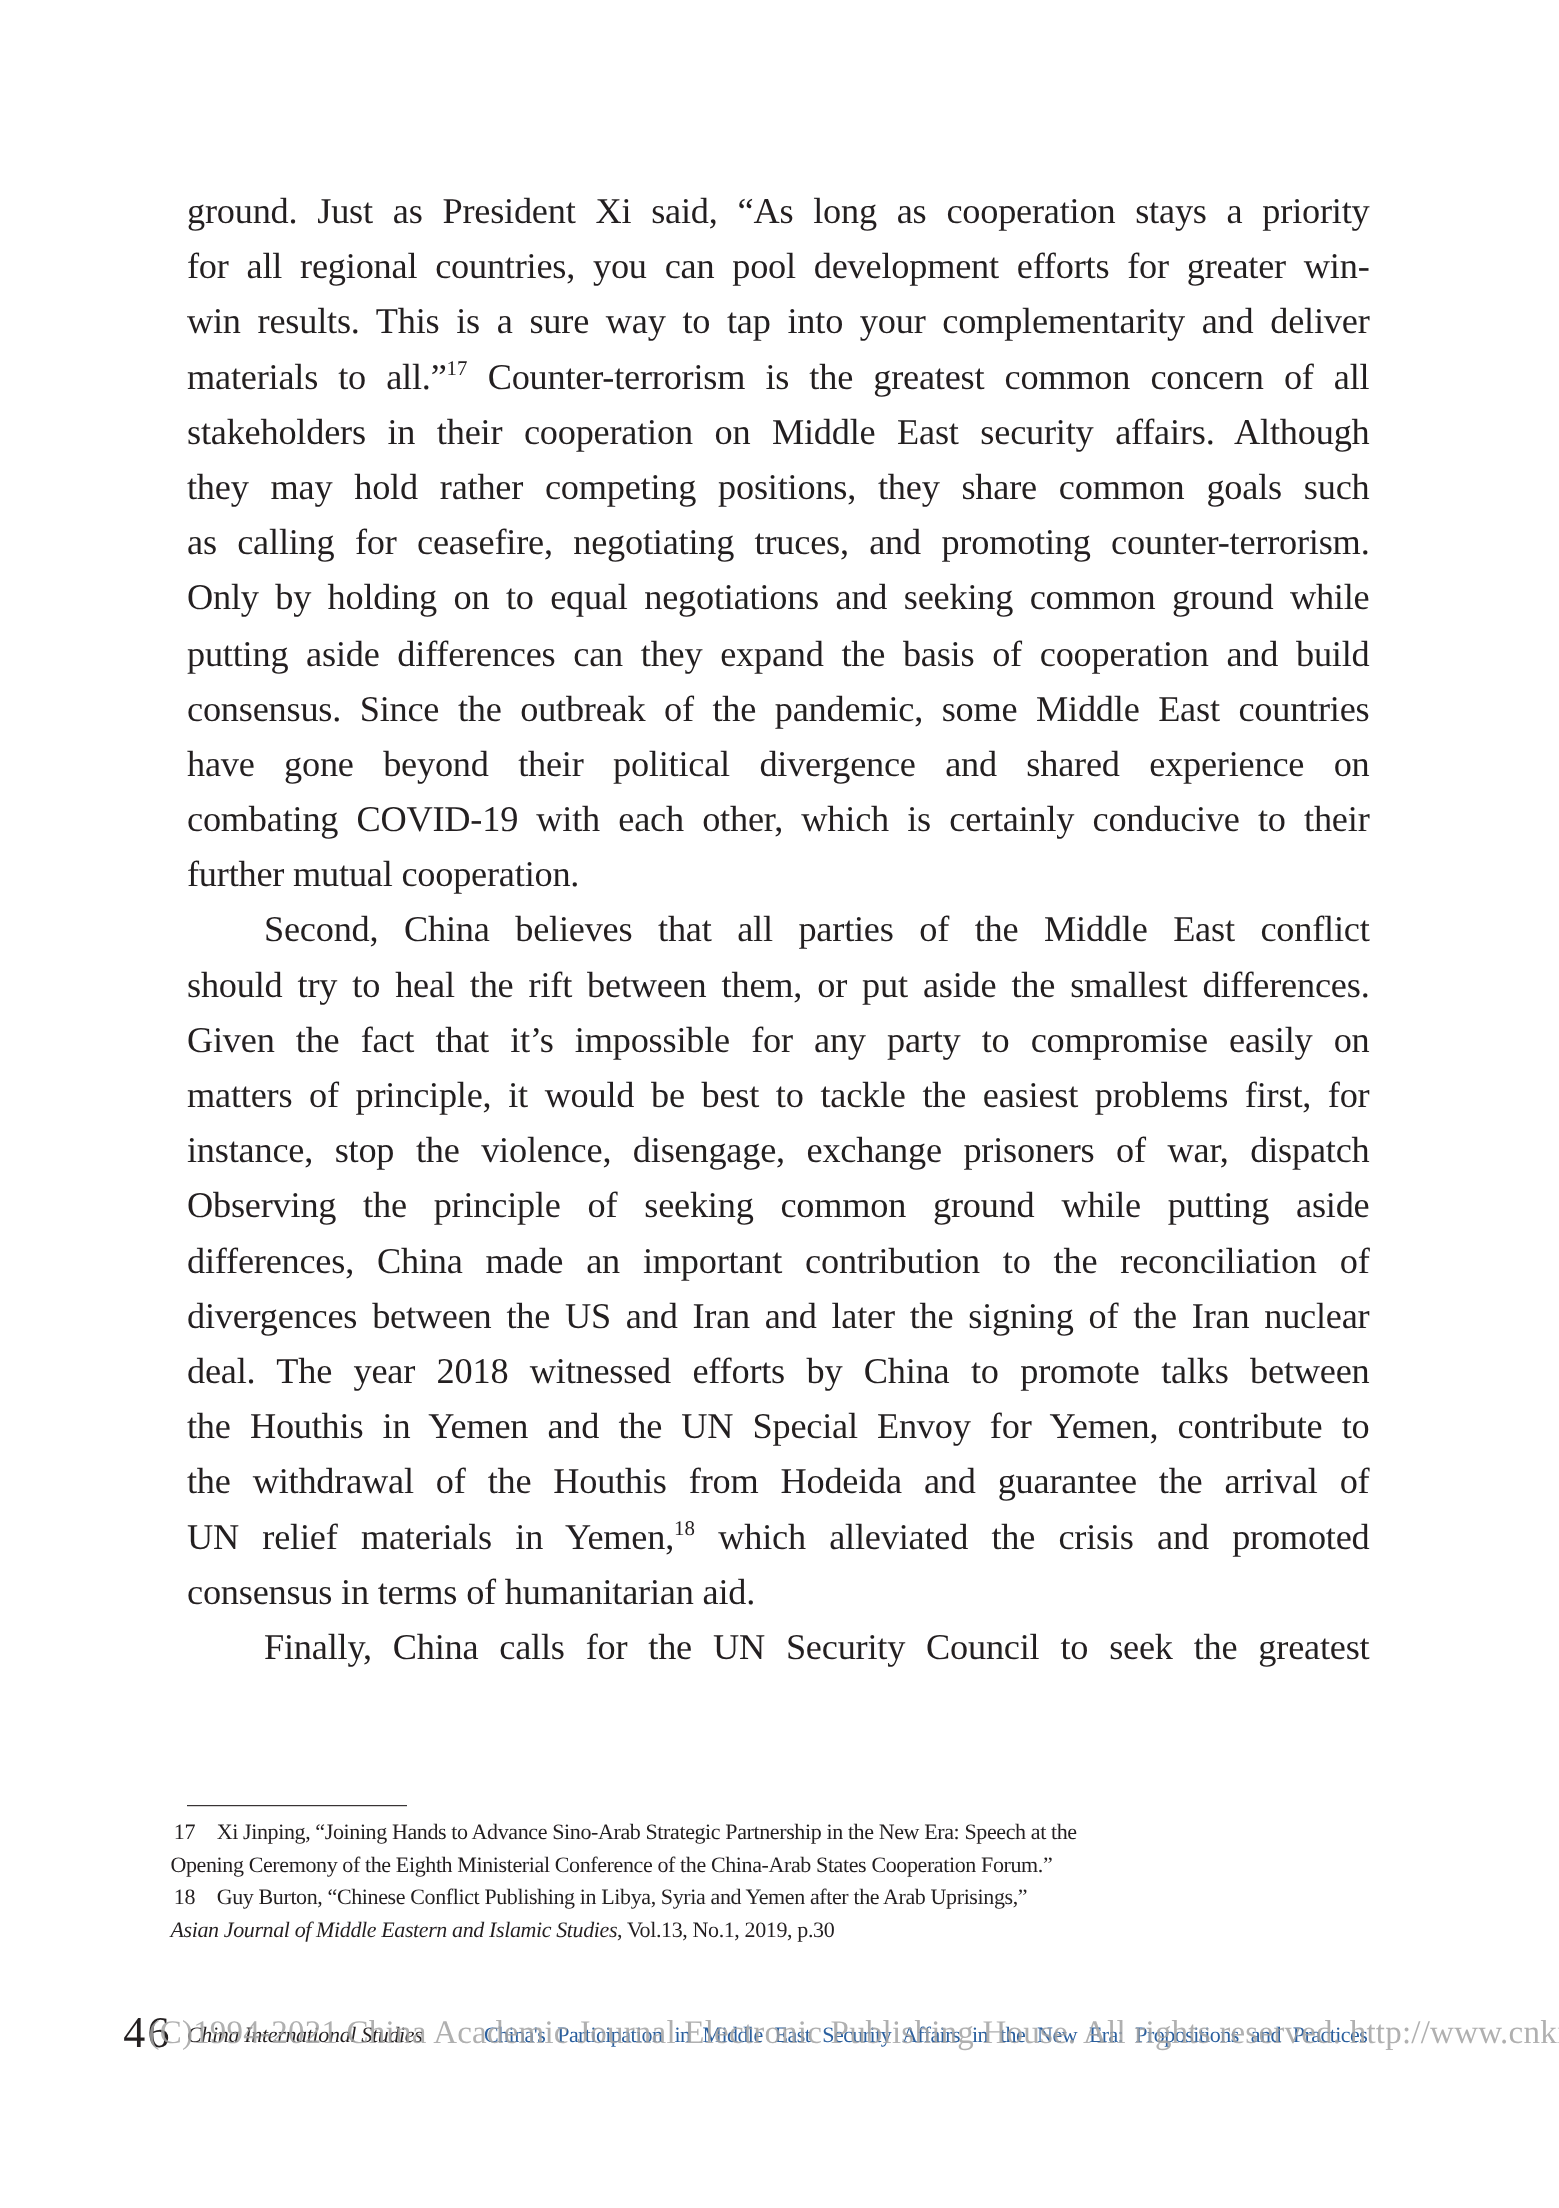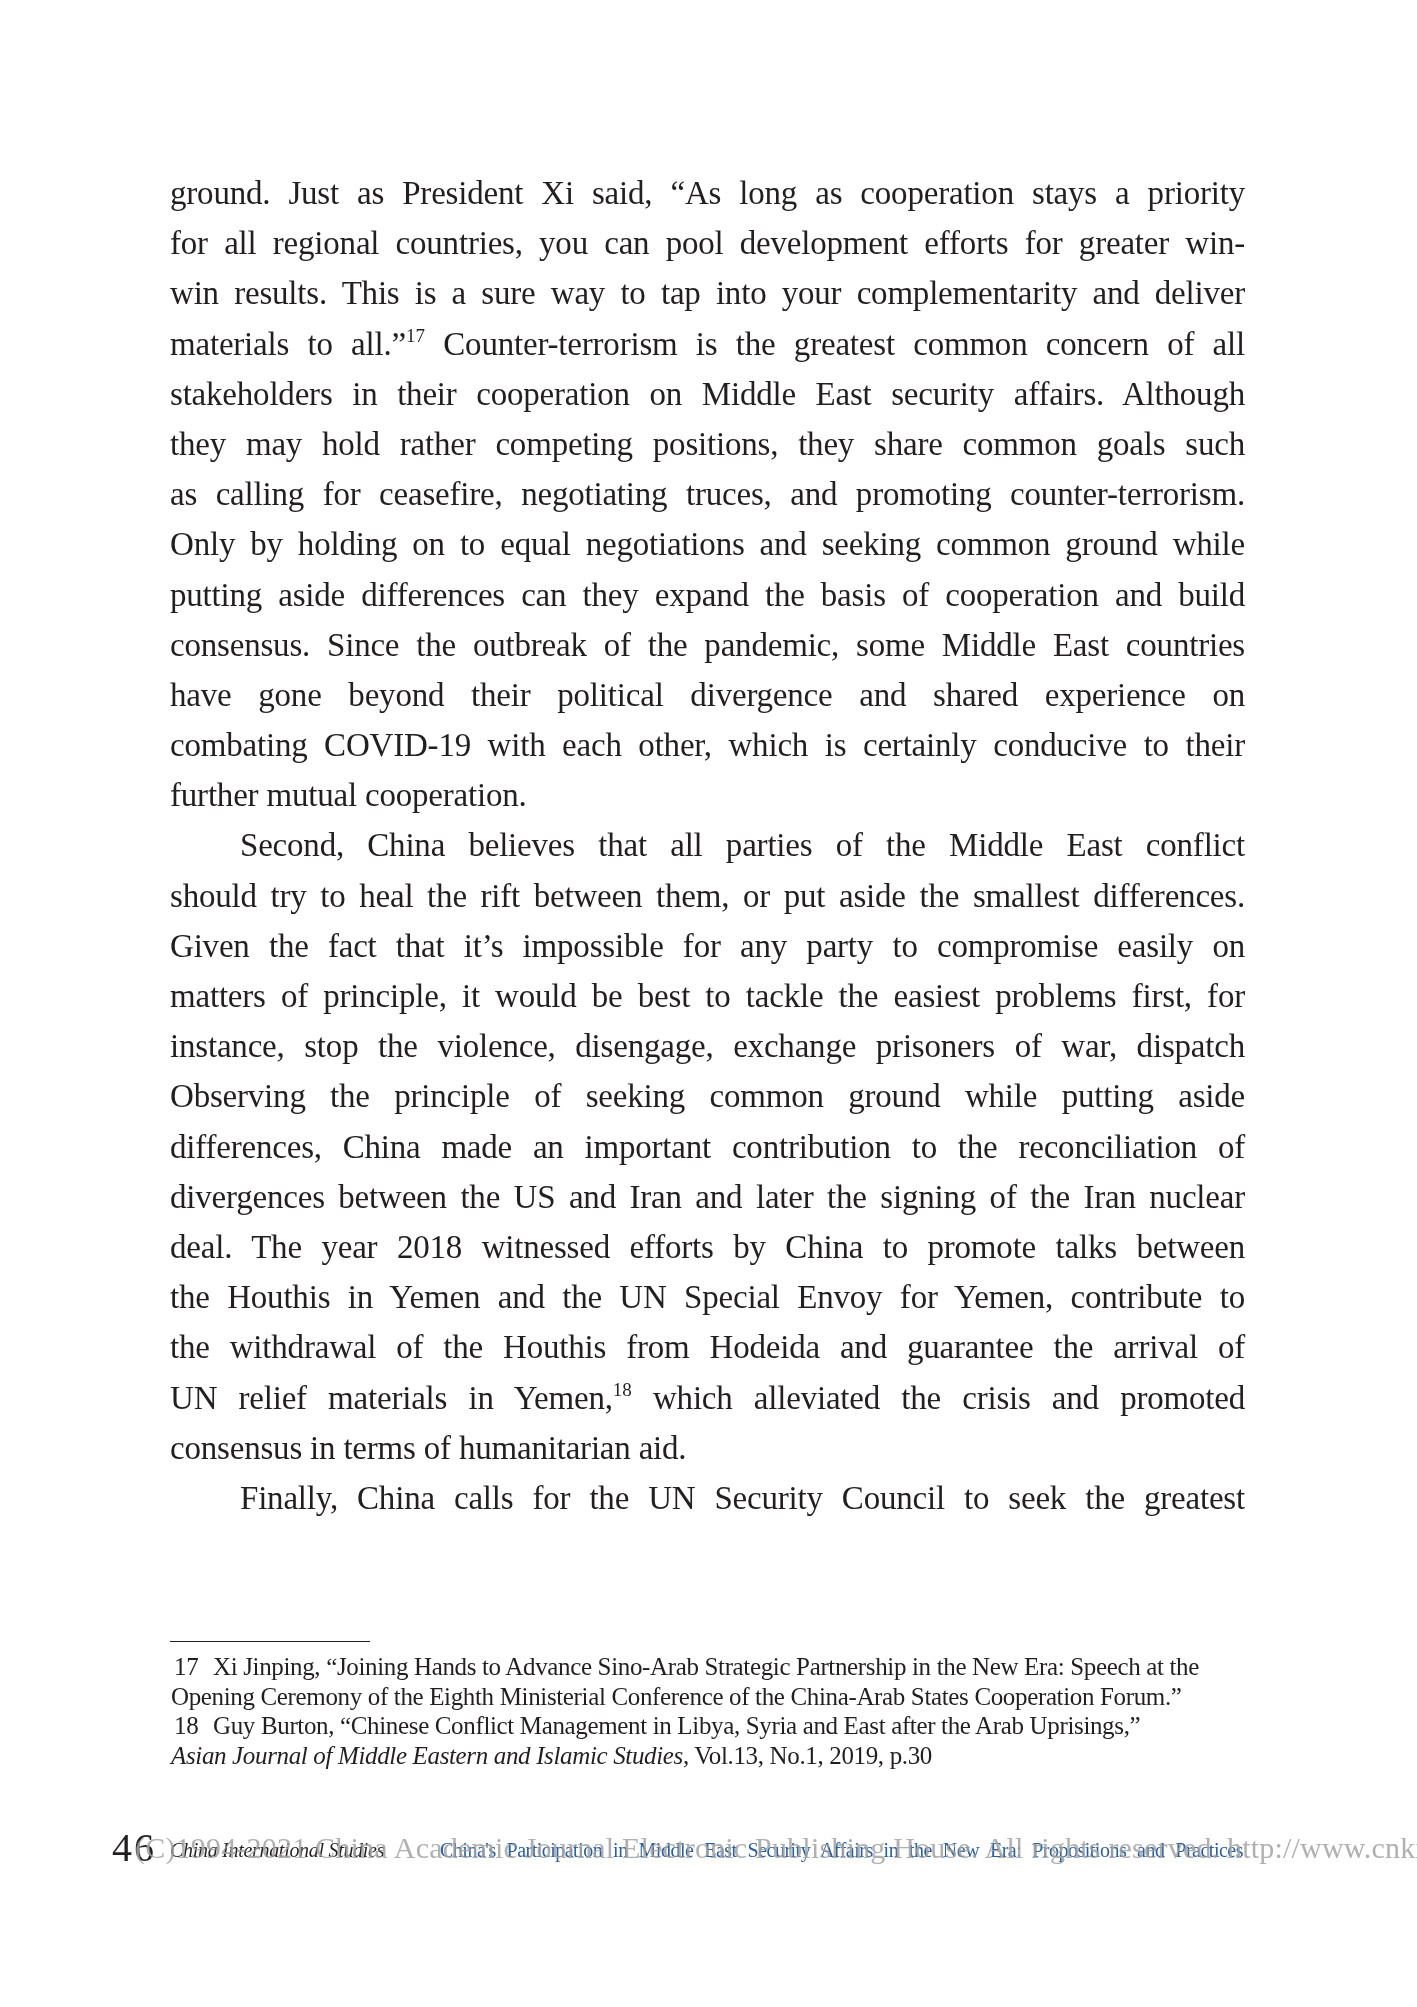--- a/index.html
+++ b/index.html
@@ -48,25 +48,25 @@
     .fn-rule {
       position: absolute;
       left: 170px;
       top: 1641px;
       width: 200px;
       height: 0;
       border-top: 1.5px solid #231f20;
     }
     .footnotes {
       position: absolute;
-      left: 171px;
+      left: 155px;
       top: 1652px;
       width: 1075px;
       font-family: "Liberation Serif", "DejaVu Serif", serif;
-      font-size: 25px;
+      font-size: 20px;
       color: #231f20;
       letter-spacing: -0.35px;
     }
     .fn-line {
       display: block;
       height: 29.5px;
       line-height: 29.5px;
       white-space: nowrap;
     }
     .fn-num {
@@ -176,21 +176,21 @@
 </div>
 
 <div class="fn-rule"></div>
 
 <div class="footnotes">
   <div>
     <span class="fn-line"><span class="fn-num">17</span><span>Xi Jinping, “Joining Hands to Advance Sino-Arab Strategic Partnership in the New Era: Speech at the</span></span>
     <span class="fn-line">Opening Ceremony of the Eighth Ministerial Conference of the China-Arab States Cooperation Forum.”</span>
   </div>
   <div>
-    <span class="fn-line"><span class="fn-num">18</span><span>Guy Burton, “Chinese Conflict Management in Libya, Syria and East after the Arab Uprisings,”</span></span>
+    <span class="fn-line"><span class="fn-num">18</span><span>Guy Burton, “Chinese Conflict Publishing in Libya, Syria and Yemen after the Arab Uprisings,”</span></span>
     <span class="fn-line"><span class="fn-italic">Asian Journal of Middle Eastern and Islamic Studies</span><span>, Vol.13, No.1, 2019, p.30</span></span>
   </div>
 </div>
 
 <div class="footer">
   <span class="page-number">46</span>
   <span class="journal-name">China International Studies</span>
   <span class="running-title">China's Participation in Middle East Security Affairs in the New Era: Propositions and Practices</span>
   <span class="watermark">(C)1994-2021 China Academic Journal Electronic Publishing House. All rights reserved.    http://www.cnki.net</span>
 </div>

